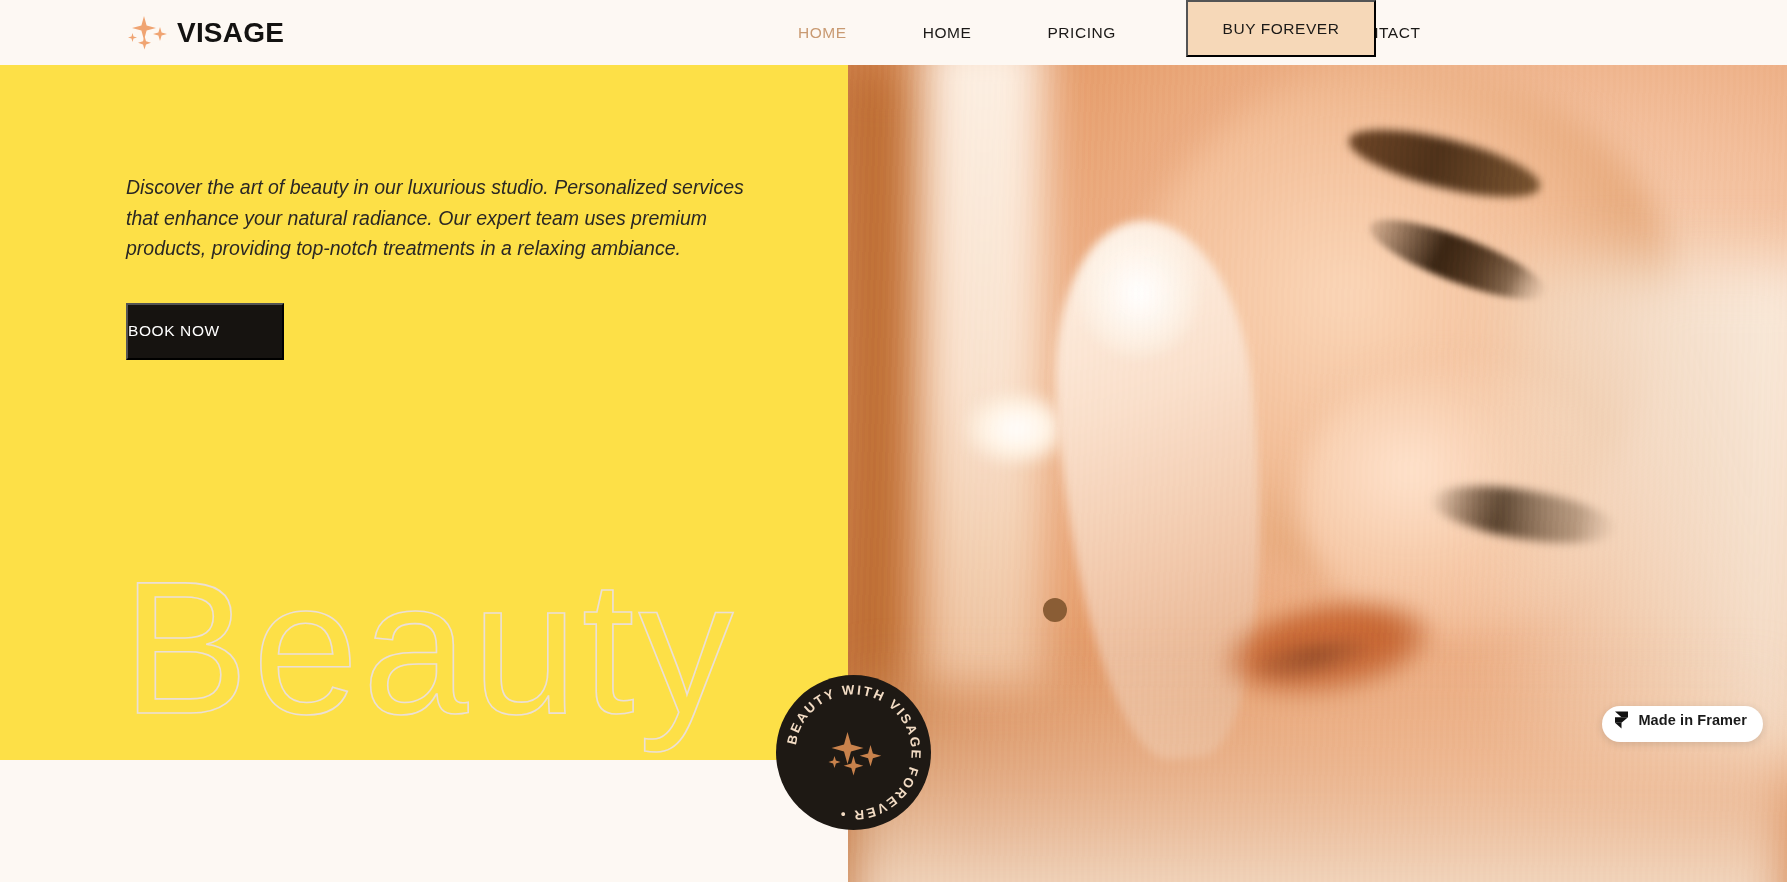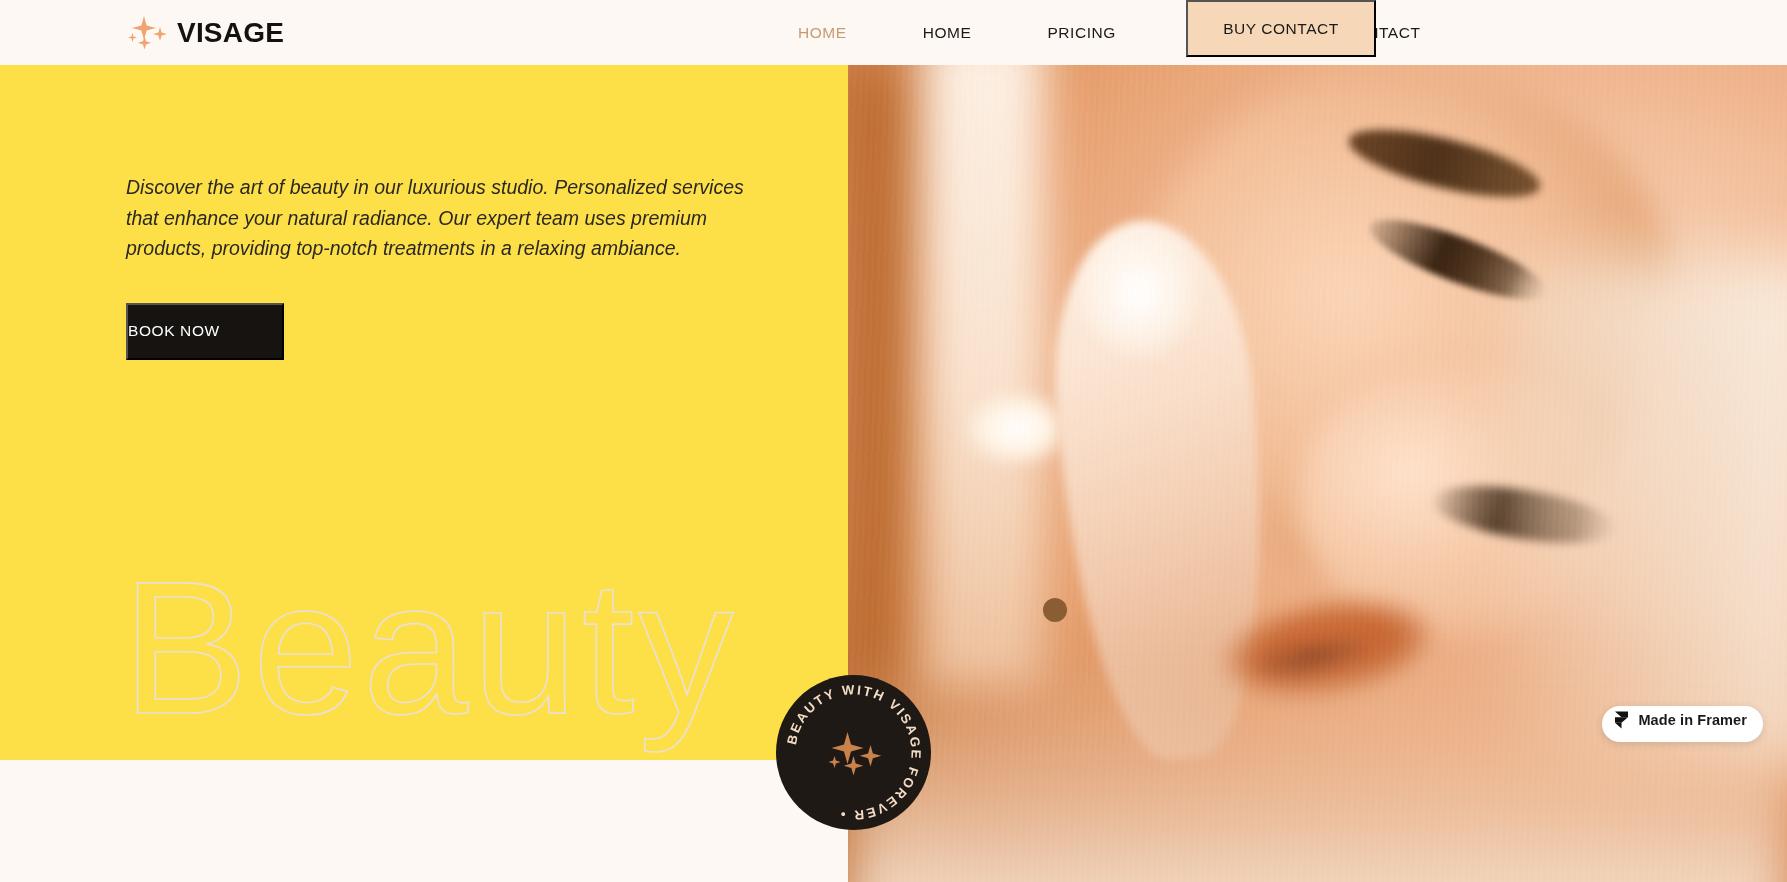--- a/index.html
+++ b/index.html
@@ -274,21 +274,21 @@
             <path d="M2 4 L6 8.4 L10 4" fill="none" stroke="#1B1917" stroke-width="1.3" stroke-linecap="round" stroke-linejoin="round"></path>
           </svg>
         </span>
       </a>
       <a class="nav-link">
         <span>CONTACT</span>
       </a>
     </div>
 
     <button class="buy-btn">
-      <span>BUY CONTACT</span>
+      <span>BUY FOREVER</span>
     </button>
   </nav>
 
   <div class="hero-media">
     <div class="hero-photo">
       <div class="ph-base"></div>
       <div class="ph-col-a"></div>
       <div class="ph-col-white"></div>
       <div class="ph-flare"></div>
       <div class="ph-cheek"></div>

